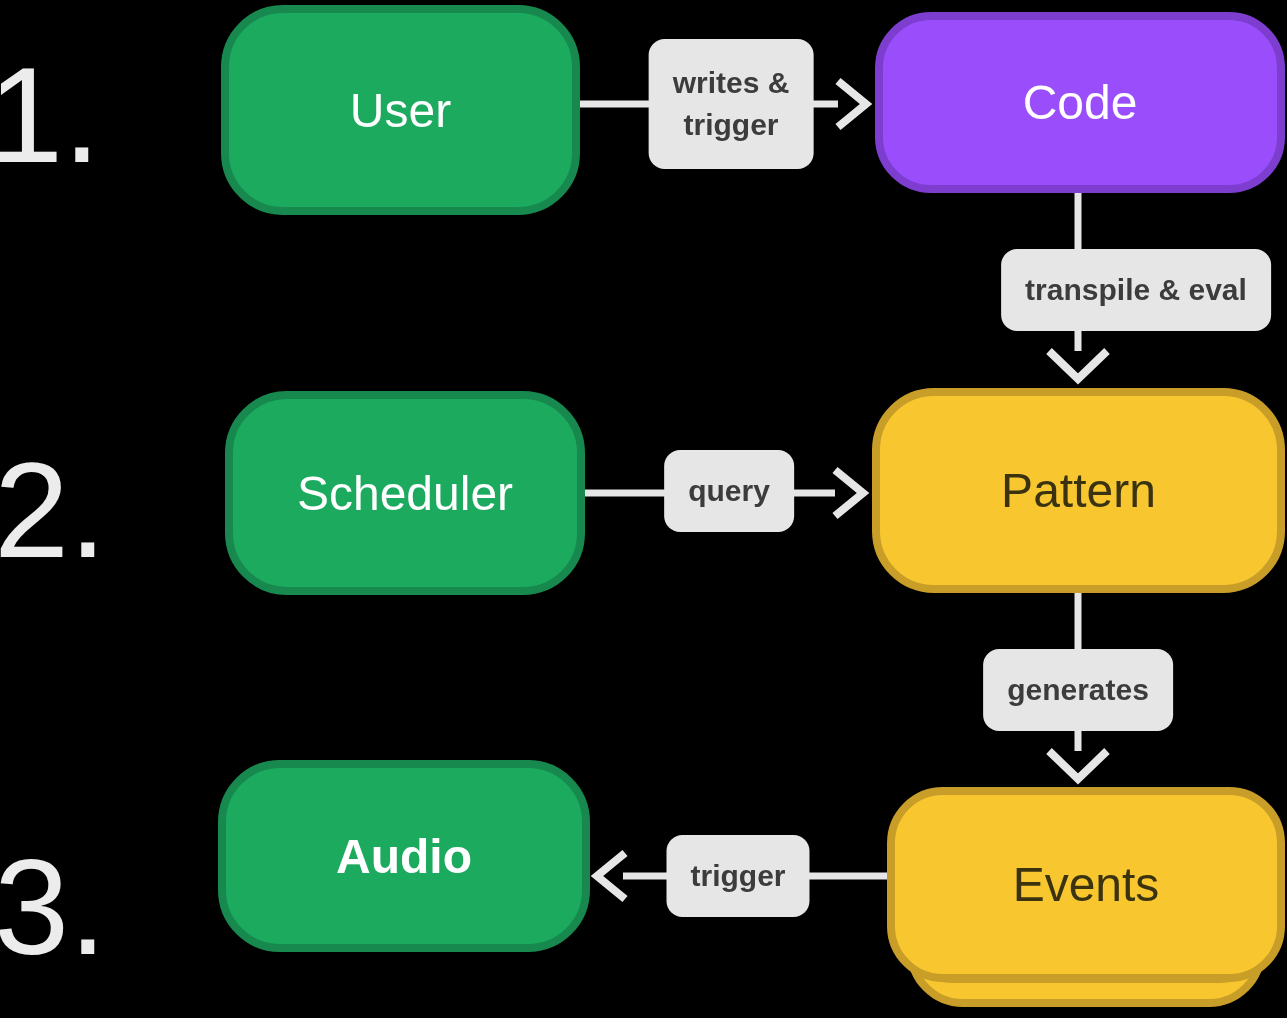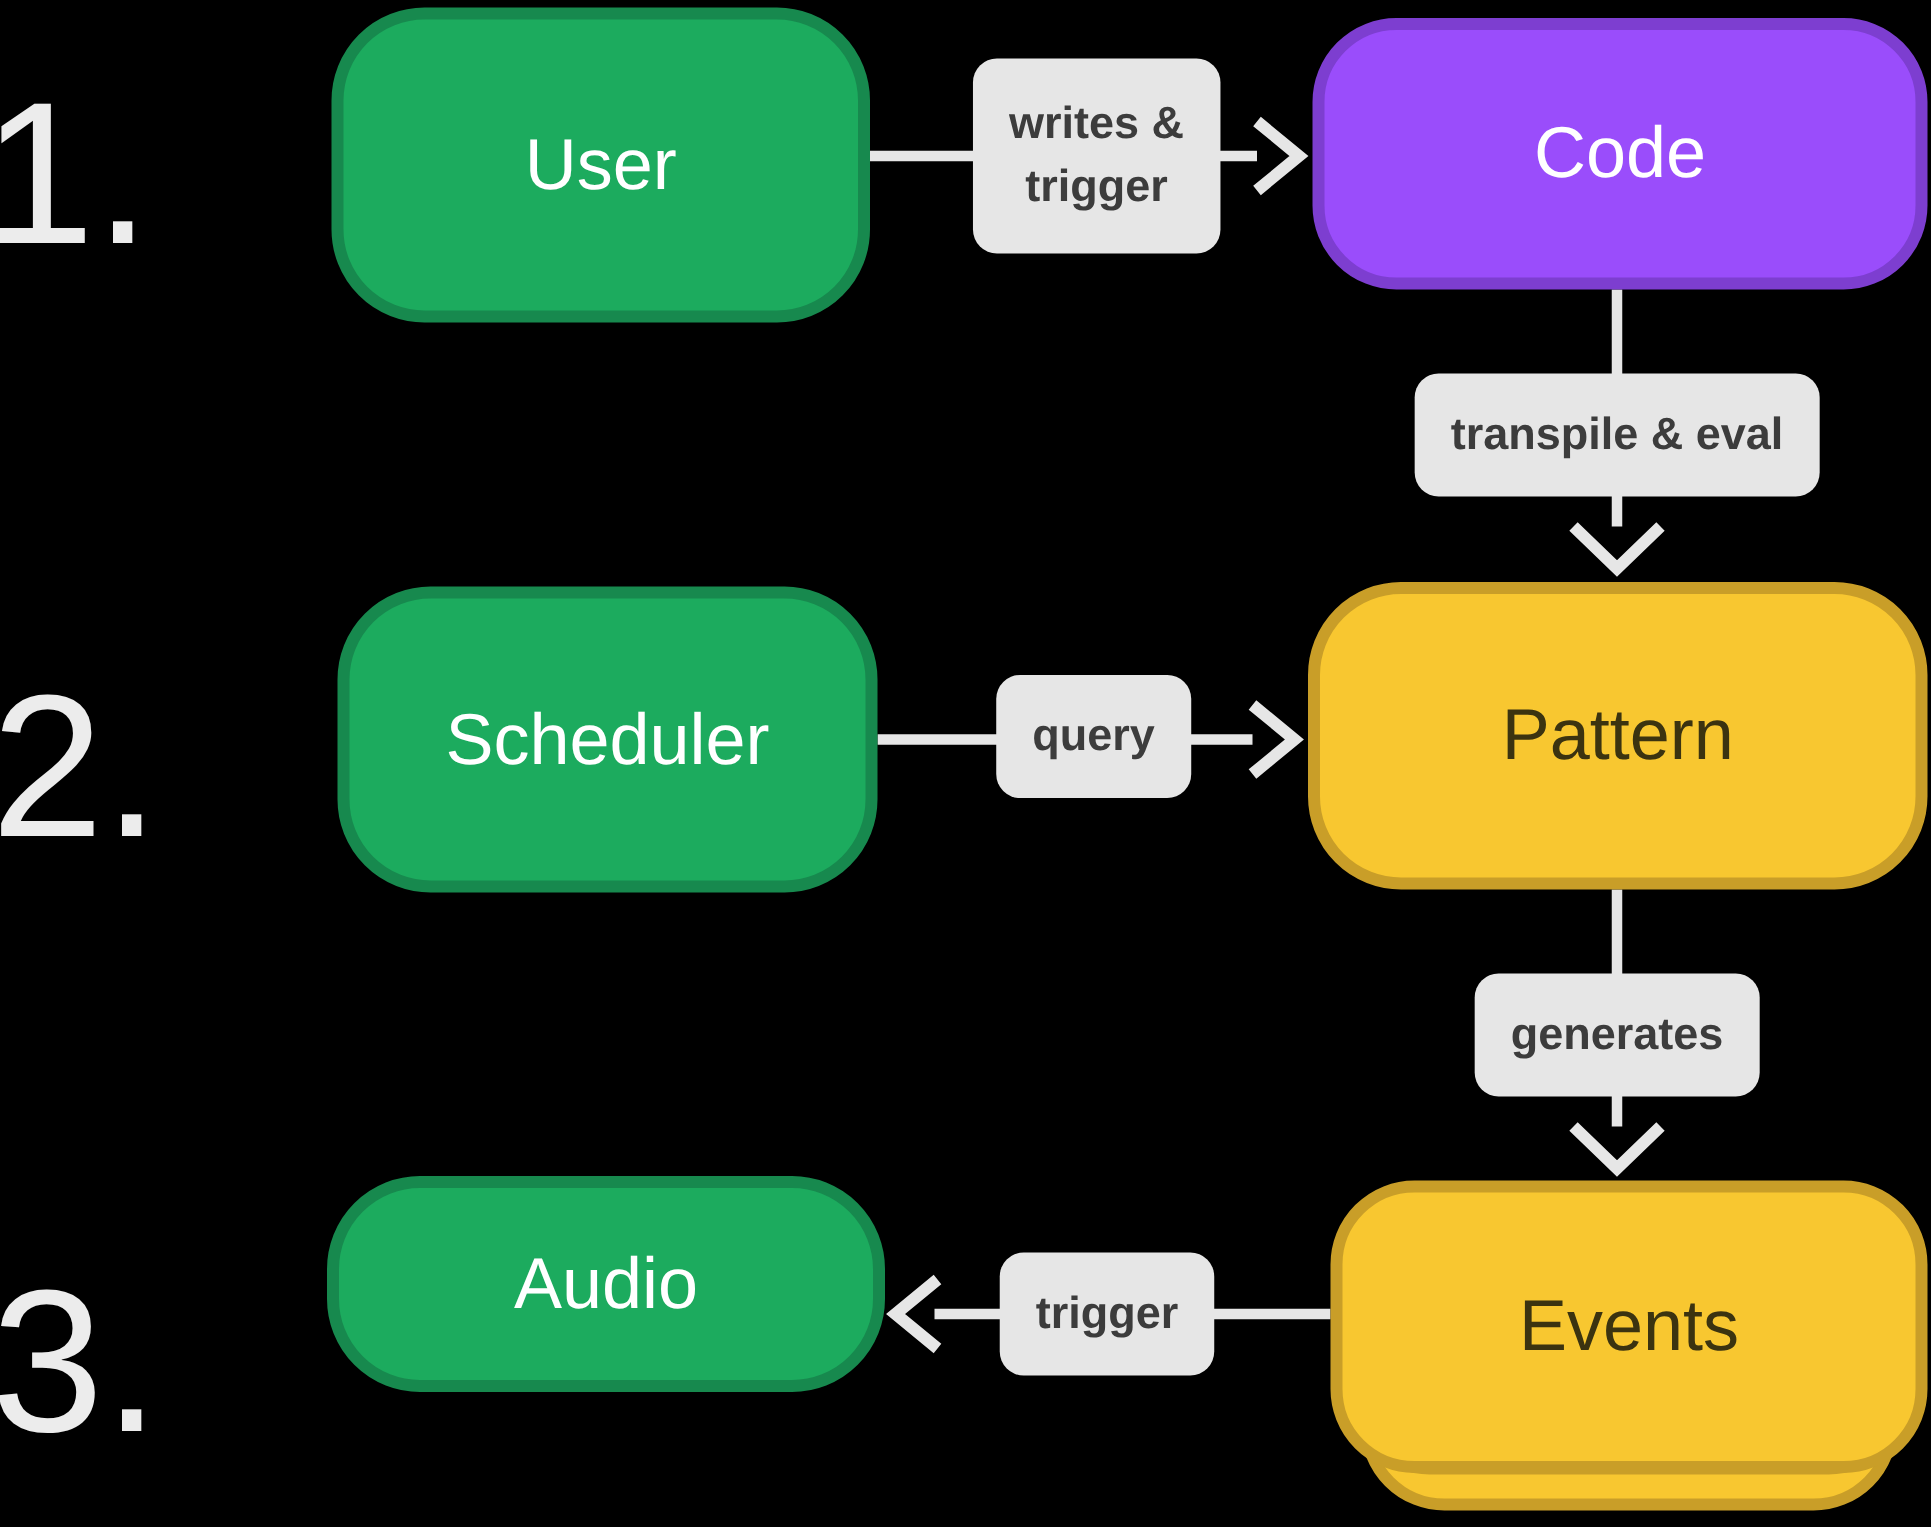--- a/index.html
+++ b/index.html
@@ -61,21 +61,21 @@
 
   <div class="node purple" style="left:875px; top:12px; width:410px; height:181px;">
     <span>Code</span>
   </div>
 
   <svg class="arrow-svg" style="left:1040px; top:193px;" width="76" height="192" viewBox="0 0 76 192">
     <path class="aline" d="M38,0 V158"></path>
     <path class="ahead" d="M9,158 L38,186 L67,158"></path>
   </svg>
 
-  <div class="edge-label" style="left:1078px; top:290px;text-align:center;">
+  <div class="edge-label" style="left:1136px; top:290px;text-align:center;">
     <span>transpile &amp; eval</span>
   </div>
 
   <div class="node green" style="left:225px; top:391px; width:360px; height:204px;">
     <span>Scheduler</span>
   </div>
 
   <svg class="arrow-svg" style="left:585px; top:459px;" width="285" height="68" viewBox="0 0 285 68">
     <path class="aline" d="M0,34 H250"></path>
     <path class="ahead" d="M250,11 L278,34 L250,57"></path>
@@ -91,21 +91,21 @@
 
   <svg class="arrow-svg" style="left:1040px; top:593px;" width="76" height="192" viewBox="0 0 76 192">
     <path class="aline" d="M38,0 V158"></path>
     <path class="ahead" d="M9,158 L38,186 L67,158"></path>
   </svg>
 
   <div class="edge-label" style="left:1078px; top:690px;">
     <span>generates</span>
   </div>
 
-  <div class="node green" style="left:218px; top:784px; width:372px; height:144px;">
+  <div class="node green" style="left:218px; top:760px; width:372px; height:192px;font-weight:bold;">
     <span>Audio</span>
   </div>
 
   <svg class="arrow-svg" style="left:595px; top:842px;" width="292" height="68" viewBox="0 0 292 68">
     <path class="aline" d="M292,34 H28"></path>
     <path class="ahead" d="M30,11 L2,34 L30,57"></path>
   </svg>
 
   <div class="edge-label" style="left:738px; top:876px;">
     <span>trigger</span>

